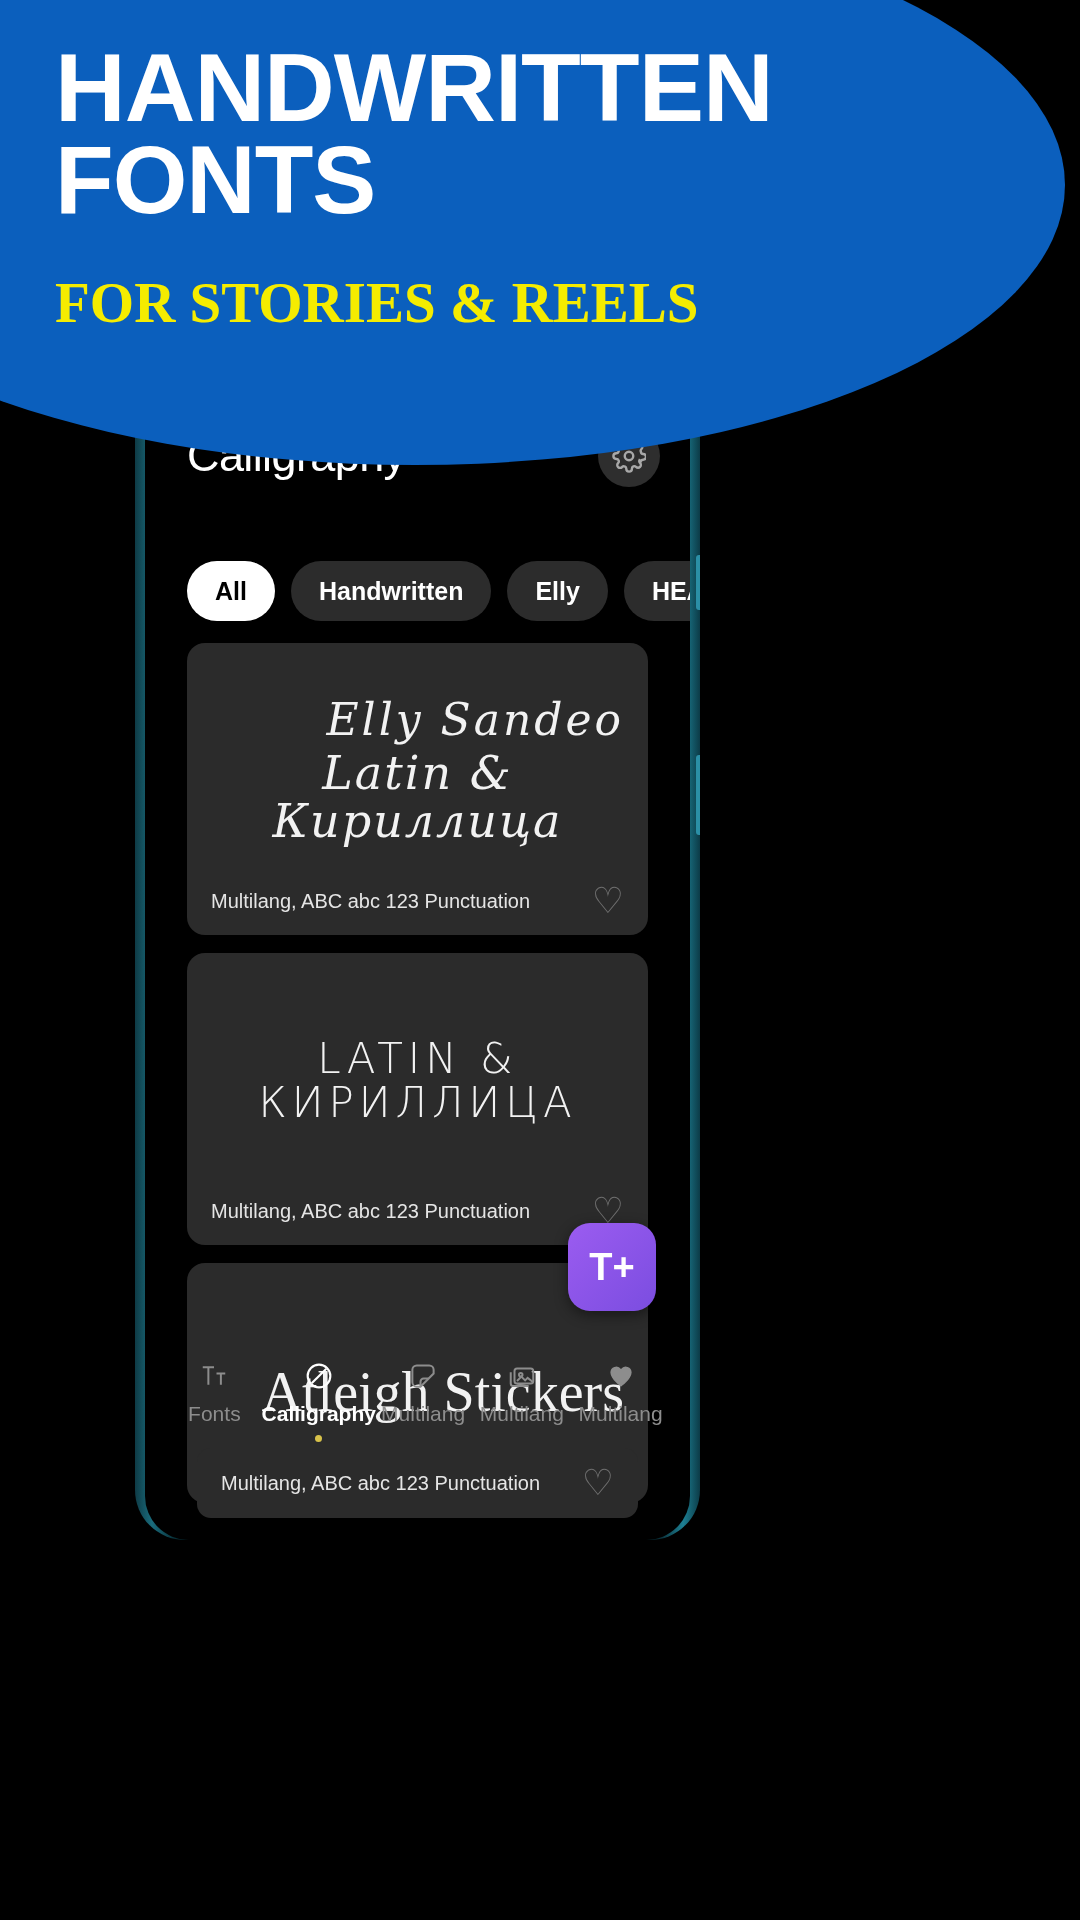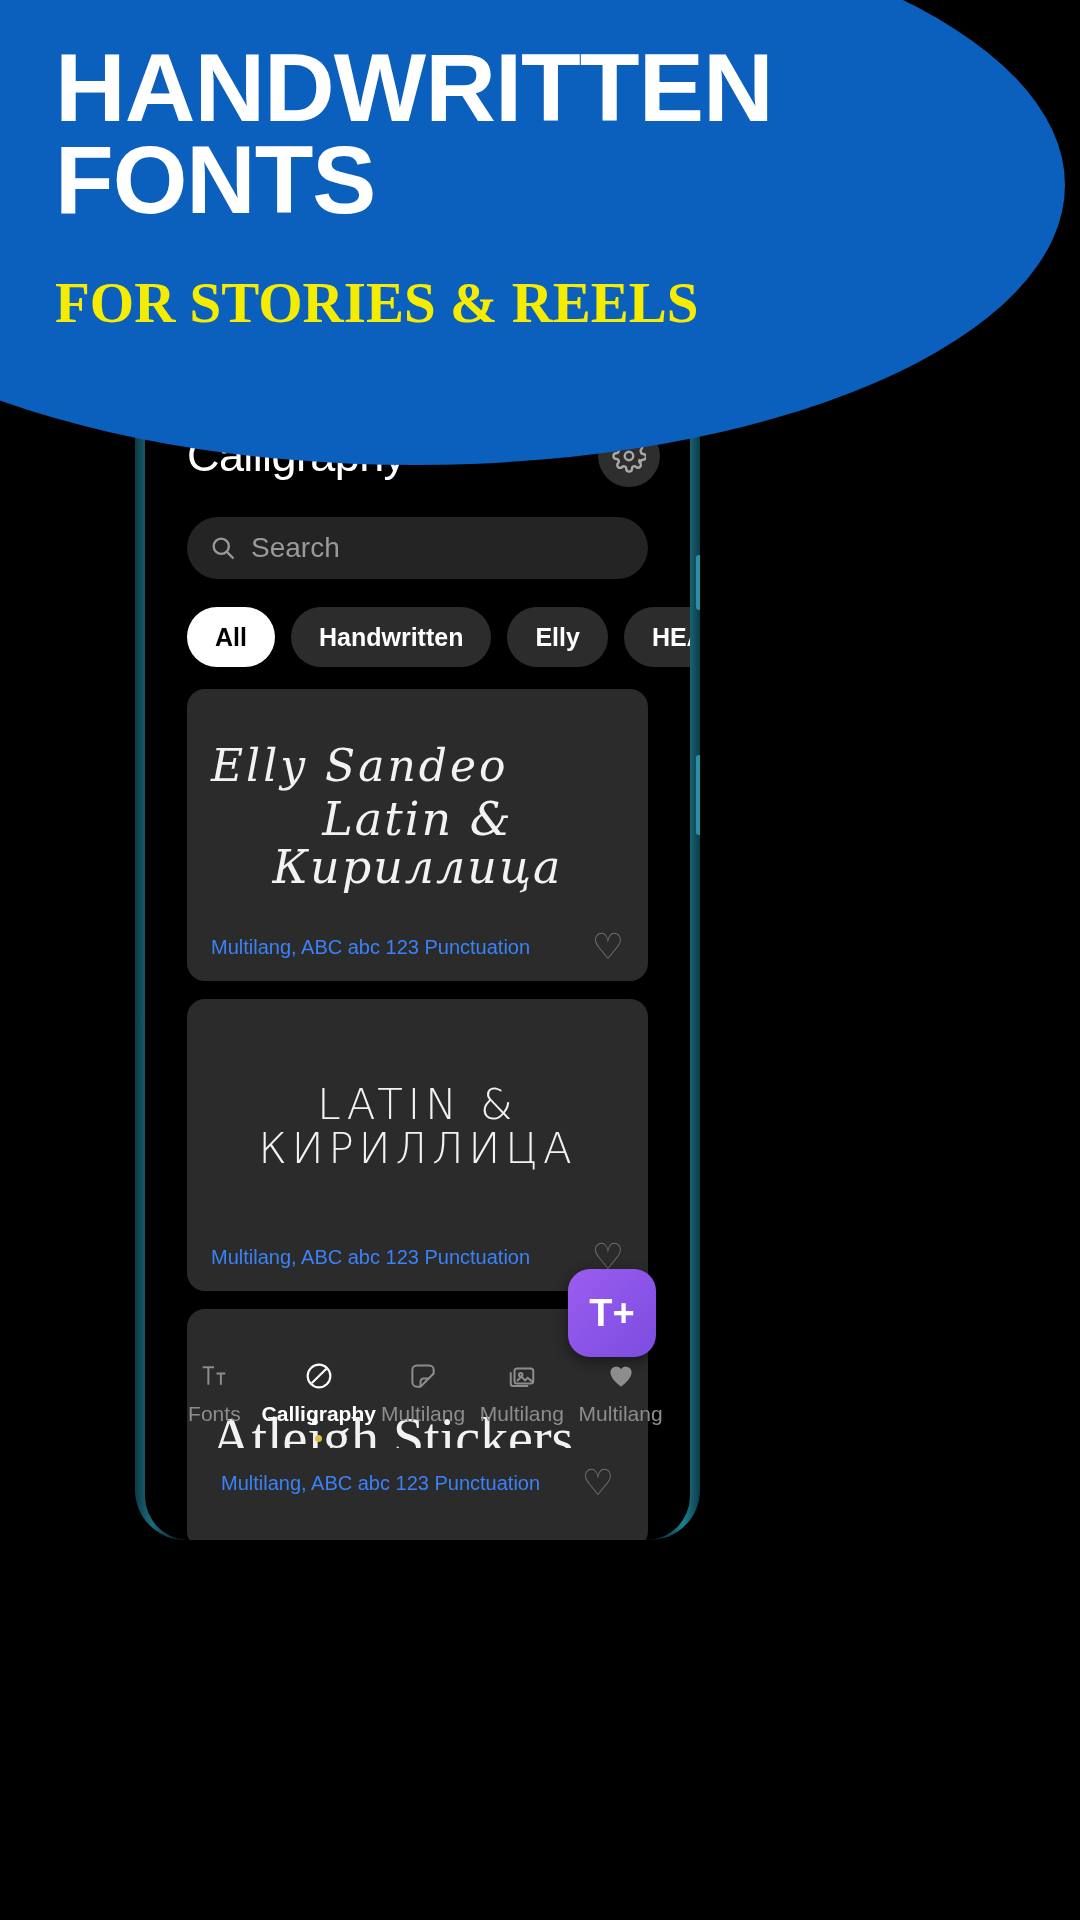--- a/index.html
+++ b/index.html
@@ -93,41 +93,42 @@
   }
   #search-placeholder { color:#9a9a9a; font-size:28px; }
 
   
   #chips { display:flex; gap:16px; padding:28px 0 0 42px; overflow:hidden; }
   .chip {
     flex:0 0 auto; height:60px; border-radius:30px; background:#2c2c2c;
     color:#ffffff; font-size:25px; font-weight:bold;
     display:flex; align-items:center; justify-content:center; padding:0 28px;
     white-space:nowrap;
+    margin-top:40px;
   }
   .chip.active { background:#ffffff; color:#000000; }
 
   
   #cards { padding:22px 42px 0 42px; display:flex; flex-direction:column; gap:18px; }
   .card {
     background:#2b2b2b; border-radius:18px; position:relative;
     padding:34px 24px 16px 24px; min-height:292px;
     display:flex; flex-direction:column;
   }
-  .preview { flex:1; display:flex; flex-direction:column; align-items:flex-start; justify-content:center; gap:6px; }
+  .preview { flex:1; display:flex; flex-direction:column; align-items:flex-end; justify-content:center; gap:6px; }
   .pv-line { color:#f2f2f2; text-align:center; line-height:1.05; }
 
   .script1 { font-family:"DejaVu Serif", serif; font-style:italic; font-size:44px; font-weight:normal; letter-spacing:3px; }
   .script1.l2 { font-size:46px; letter-spacing:2px; }
   .deco { font-family:"DejaVu Sans", sans-serif; font-size:40px; letter-spacing:7px; font-weight:300; }
   .deco.l2 { font-size:42px; letter-spacing:5px; }
   .serif-head { font-family:"Liberation Serif", serif; font-size:56px; letter-spacing:0px; }
 
   .card-foot { display:flex; align-items:center; justify-content:space-between; margin-top:18px; }
-  .caption { color:#3b82f6; font-size:20px; }
+  .caption { color:#e5e5e5; font-size:20px; }
   .heart { color:#6e6e6e; font-size:36px; line-height:1; }
 
   
   #tplus {
     position:absolute; right:-8px; top:-40px; width:88px; height:88px;
     border-radius:22px; background:linear-gradient(135deg,#9b5cf0,#7b4de0);
     color:#fff; font-size:38px; font-weight:bold;
     display:flex; align-items:center; justify-content:center;
     box-shadow:0 4px 14px rgba(0,0,0,.45);
   }
@@ -172,27 +173,20 @@
       <div id="app-header">
         <div id="app-title">Calligraphy</div>
         <div id="gear-btn">
           <svg width="34" height="34" viewBox="0 0 24 24" fill="none" stroke="#a8a8a8" stroke-width="1.7">
             <circle cx="12" cy="12" r="3"></circle>
             <path d="M19.4 15a1.65 1.65 0 0 0 .33 1.82l.06.06a2 2 0 1 1-2.83 2.83l-.06-.06a1.65 1.65 0 0 0-1.82-.33 1.65 1.65 0 0 0-1 1.51V21a2 2 0 1 1-4 0v-.09A1.65 1.65 0 0 0 9 19.4a1.65 1.65 0 0 0-1.82.33l-.06.06a2 2 0 1 1-2.83-2.83l.06-.06a1.65 1.65 0 0 0 .33-1.82 1.65 1.65 0 0 0-1.51-1H3a2 2 0 1 1 0-4h.09A1.65 1.65 0 0 0 4.6 9a1.65 1.65 0 0 0-.33-1.82l-.06-.06a2 2 0 1 1 2.83-2.83l.06.06A1.65 1.65 0 0 0 9 4.6h.09A1.65 1.65 0 0 0 10.6 3.09V3a2 2 0 1 1 4 0v.09A1.65 1.65 0 0 0 16.11 4.6a1.65 1.65 0 0 0 1.82-.33l.06-.06a2 2 0 1 1 2.83 2.83l-.06.06A1.65 1.65 0 0 0 20.4 9v.09A1.65 1.65 0 0 0 21.91 10.6H22a2 2 0 1 1 0 4h-.09a1.65 1.65 0 0 0-1.51 1z"></path>
           </svg>
         </div>
       </div>
 
-      <div id="search-bar">
-        <svg width="28" height="28" viewBox="0 0 24 24" fill="none" stroke="#9a9a9a" stroke-width="2">
-          <circle cx="10.5" cy="10.5" r="6.5"></circle>
-            <line x1="15.5" y1="15.5" x2="21" y2="21"></line>
-        </svg>
-        <span id="search-placeholder">Search</span>
-      </div>
 
       <div id="chips">
         <div class="chip active">All</div>
         <div class="chip">Handwritten</div>
         <div class="chip">Elly</div>
         <div class="chip">HEADLINE</div>
 
       </div>
 
       <div id="cards">

